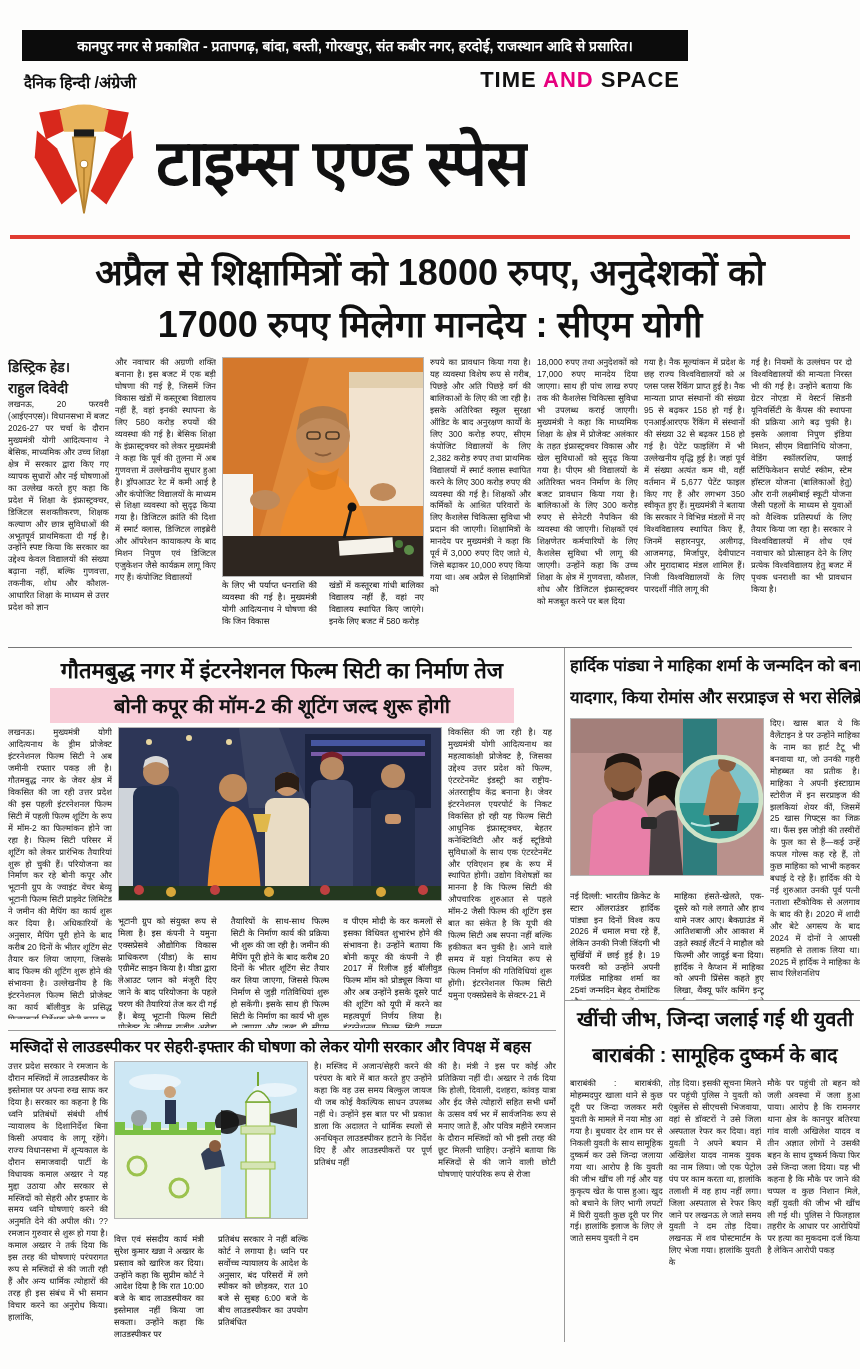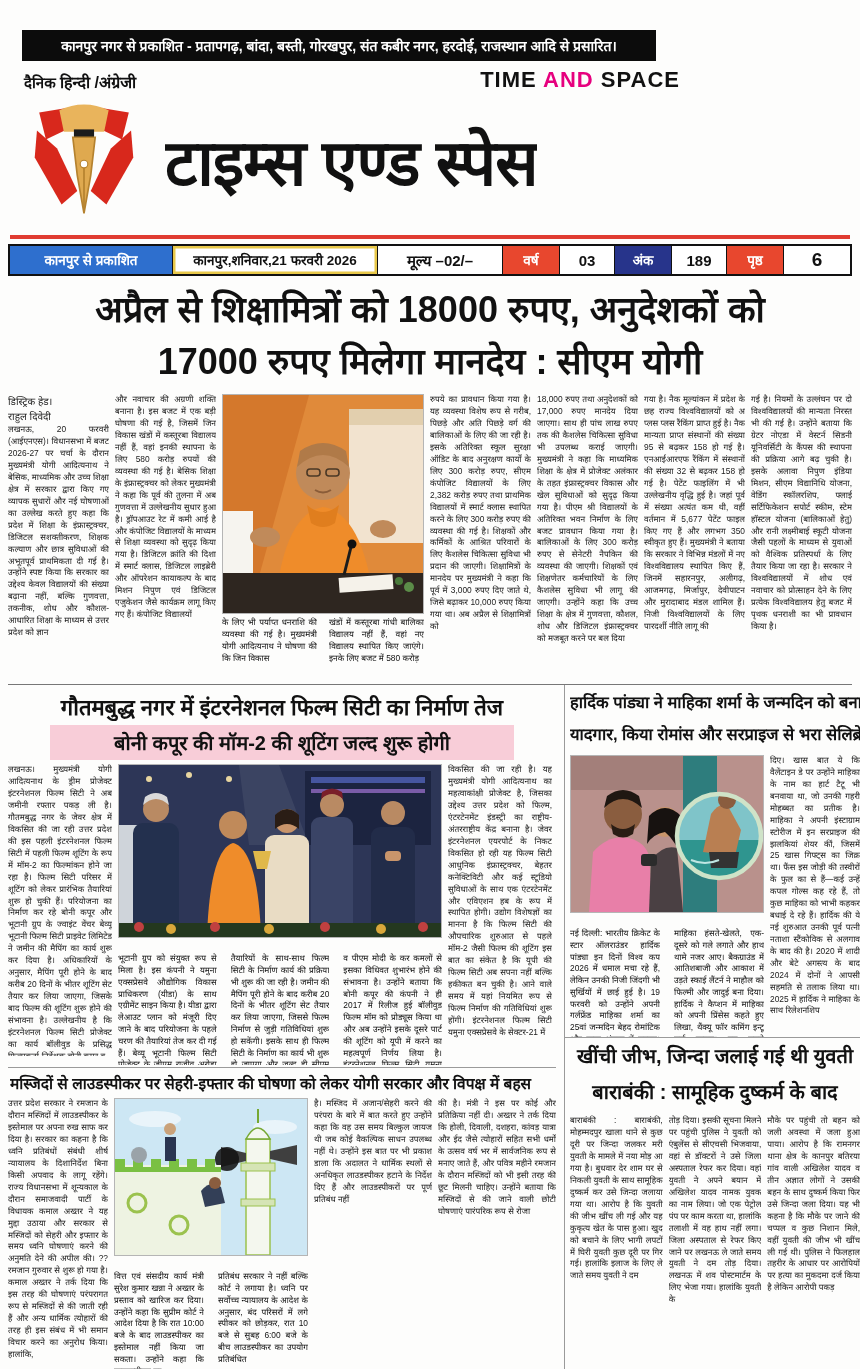--- a/index.html
+++ b/index.html
@@ -1,47 +1,47 @@
 <!DOCTYPE html>
 <html><head>
 <meta charset="utf-8">
 <style>
   html,body{margin:0;padding:0}
   body{width:860px;height:1369px;background:#fdfdfc;color:#111;
        font-family:"Liberation Sans","DejaVu Sans",sans-serif;overflow:hidden}
   .page{padding:0 8px;position:relative}
   
   .topbar{margin:30px 0 6px 14px;width:622px;background:#0c0c0c;color:#fff;
-          text-align:center;font-weight:bold;font-size:14px;padding:6px 6px}
+          text-align:center;font-weight:bold;font-size:14px;padding:6px 22px}
   
   .hdrrow{display:flex;justify-content:space-between;align-items:flex-end;padding:0 12px 0 16px}
   .daily{font-size:15px;font-weight:bold}
   .daily .big{font-size:16px;font-weight:800}
   .tas{font-size:22px;font-weight:800;letter-spacing:1px;margin-right:160px}
   .tas .and{color:#e6007e}
   
-  .mast{display:flex;align-items:center;gap:25px;padding:2px 4px 0 20px;height:136px}
+  .mast{display:flex;align-items:center;gap:16px;padding:2px 4px 0 20px;height:136px}
   .mast svg{width:112px;height:124px;flex:0 0 auto}
   .mtitle{font-size:64px;font-weight:800;line-height:1.7;white-space:nowrap;overflow:hidden;letter-spacing:-1px}
   .redrule{height:4px;background:#e03c31;margin:4px 2px 5px 2px}
   
   .infobar{display:flex;border:2px solid #111;height:28px;font-weight:bold;font-size:13.5px;background:#fff}
   .seg{display:flex;align-items:center;justify-content:center;border-right:1.5px solid #111;padding:0 2px;overflow:hidden;white-space:nowrap}
   .seg.blue{background:#2e6fce;color:#fff;flex:0 0 158px}
   .seg.date{flex:0 0 200px;box-shadow:inset 0 0 0 2.5px #e8c84a}
   .seg.price{flex:0 0 120px;font-size:15px}
   .seg.red{background:#e8472e;color:#fff;flex:0 0 52px}
   .seg.navy{background:#27348b;color:#fff;flex:0 0 52px}
   .seg.val{flex:0 0 50px;font-size:15px}
   .seg.pgval{flex:1;font-size:19px;border-right:none}
   
   .lead-h{text-align:center;font-weight:700;font-size:36px;line-height:1.45;margin:8px 0 6px 0;white-space:nowrap;overflow:hidden}
   .cols{display:flex;gap:6px;margin-top:4px}
   .bcol{flex:1;font-size:8.4px;line-height:1.42;text-align:justify;color:#1b1b1b;overflow:hidden}
-  .byline{font-weight:normal;font-size:10px;line-height:1.5}
+  .byline{font-weight:bold;font-size:14px;line-height:1.5}
   .leadbody{height:284px}
   .photocol{flex:0 0 202px}
   .ph{border:1px solid #b5b5b5;display:block}
   .capwrap{display:flex;gap:12px;margin-top:3px}
   .cap{flex:1;font-size:8.4px;line-height:1.4;text-align:justify;overflow:hidden;height:56px}
   
   .lower{position:relative;height:694px;margin-top:6px;border-top:1.5px solid #777;padding-top:0}
   .blk{position:absolute;overflow:hidden}
   .vrule{position:absolute;left:556px;top:0;bottom:0;width:1px;background:#9a9a9a}
   .fc-h{font-weight:700;font-size:22px;text-align:center;white-space:nowrap;overflow:hidden;margin:4px 0 4px 0}
@@ -81,34 +81,20 @@
       <rect x="41" y="25" width="18" height="7" fill="#1c1c1c"></rect>
       <path d="M40,32 L60,32 L56,66 L50,100 L44,66 Z" fill="#dfa94f" stroke="#b5822f" stroke-width="1.5"></path>
       <line x1="50" y1="58" x2="50" y2="96" stroke="#b5822f" stroke-width="1.5"></line>
       <circle cx="50" cy="56" r="3.4" fill="#fff" stroke="#b5822f"></circle>
     </svg>
     <div class="mtitle">टाइम्स एण्ड स्पेस</div>
   </div>
 
   <div class="redrule"></div>
 
-  <div class="infobar">
-    <div class="seg blue">कानपुर से प्रकाशित</div>
-    <div class="seg date">कानपुर,शनिवार,21 फरवरी 2026</div>
-    <div class="seg price">
-      <span>मूल्य</span>&nbsp;
-      <span>–02/–</span>
-    </div>
-    <div class="seg red">वर्ष</div>
-    <div class="seg val">03</div>
-    <div class="seg navy">अंक</div>
-    <div class="seg val">189</div>
-    <div class="seg red">पृष्ठ</div>
-    <div class="seg pgval">6</div>
-  </div>
 
   <div>
     <div class="lead-h">
       <div>अप्रैल से शिक्षामित्रों को 18000 रुपए, अनुदेशकों को</div>
       <div>17000 रुपए मिलेगा मानदेय : सीएम योगी</div>
     </div>
     <div class="cols leadbody">
       <div class="bcol">
         <div class="byline">डिस्ट्रिक हेड।</div>
         <div class="byline">राहुल दिवेदी</div>

